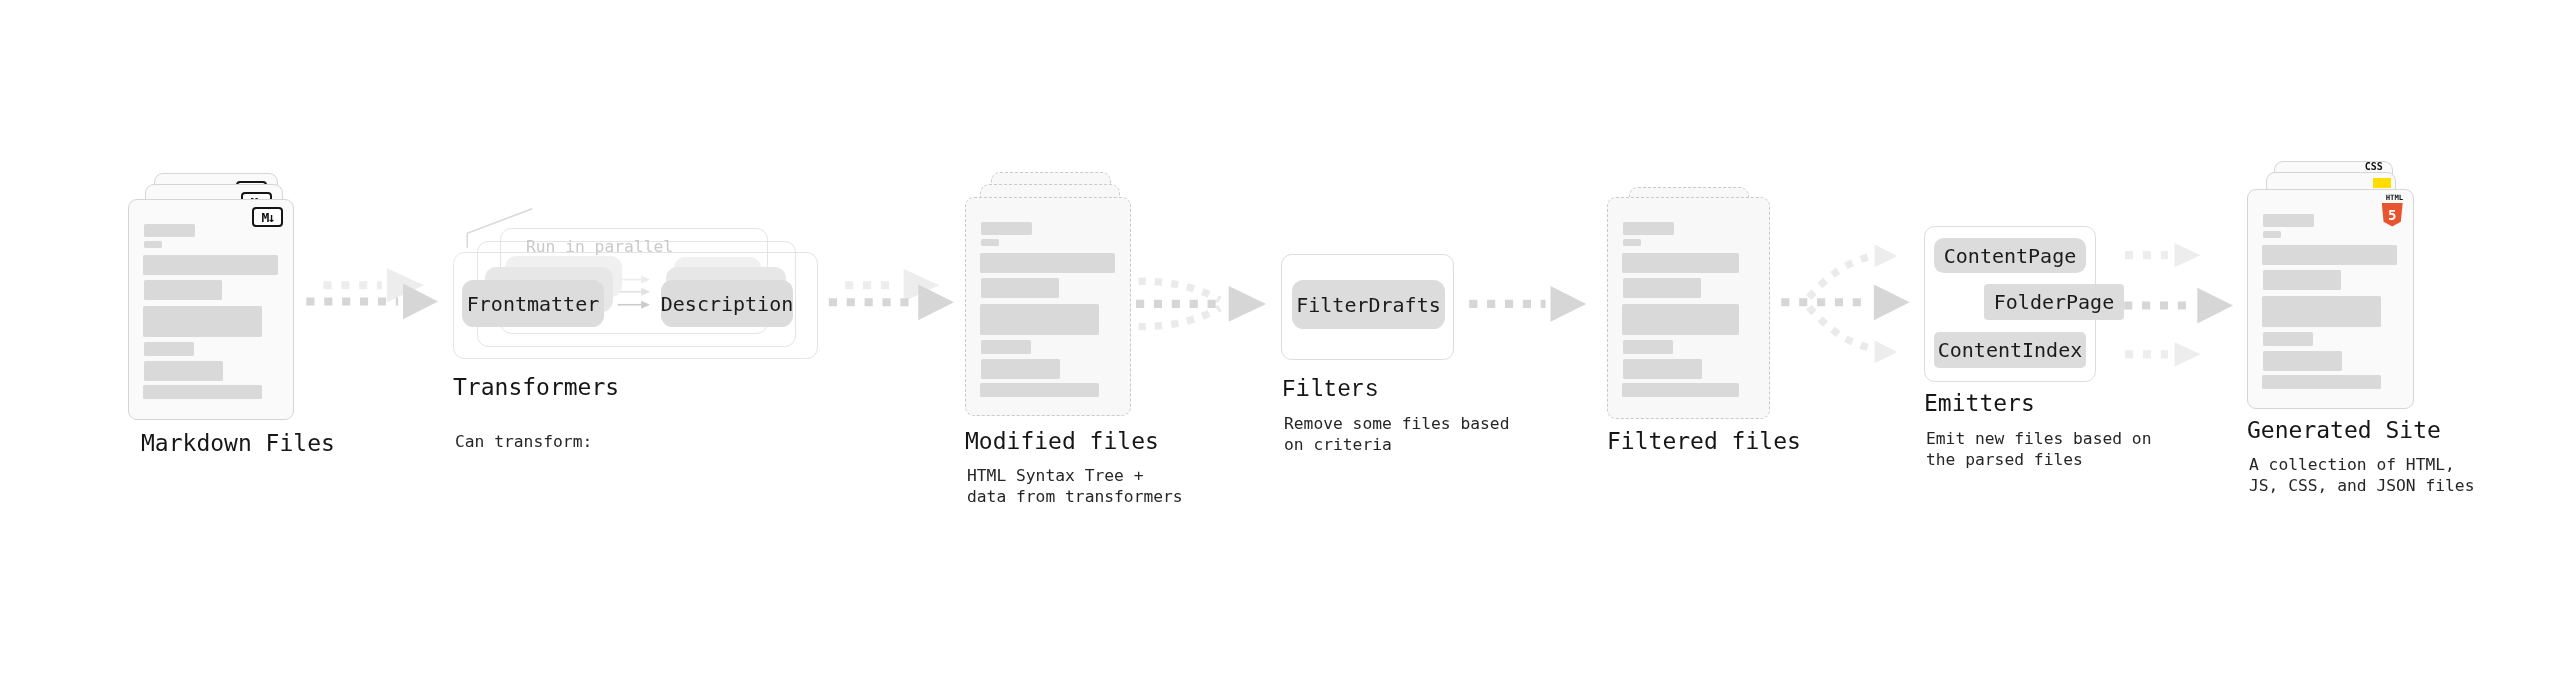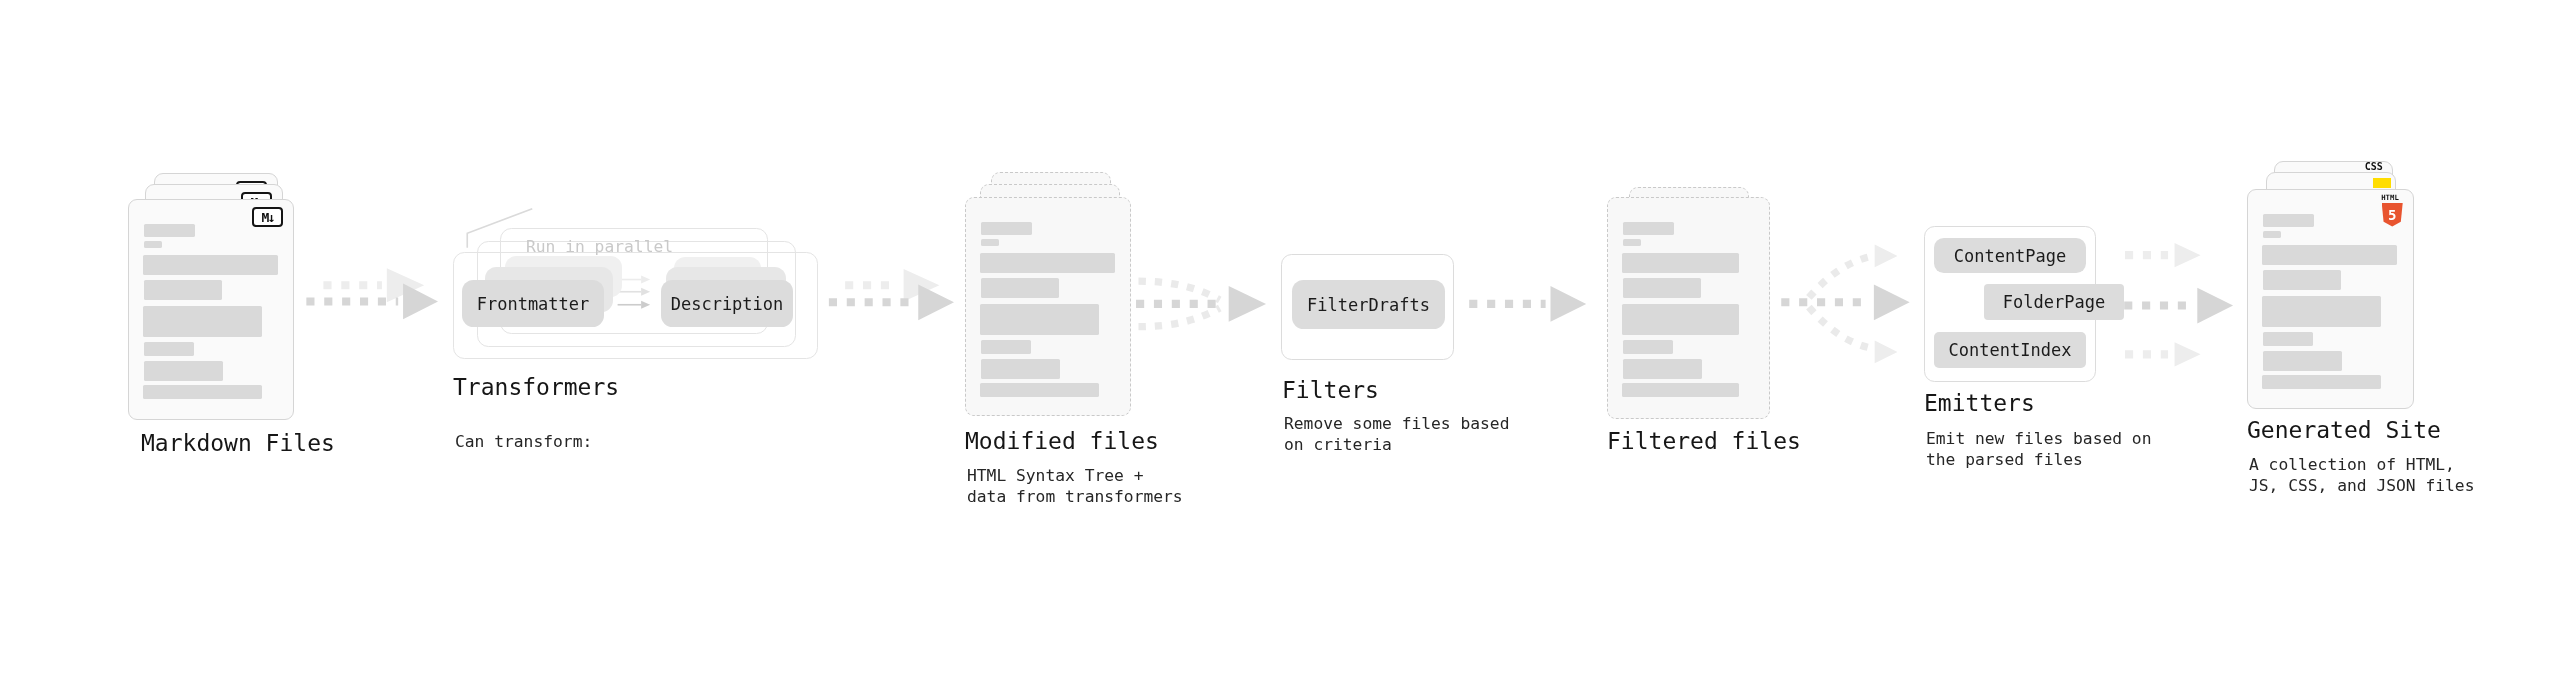--- a/index.html
+++ b/index.html
@@ -24,31 +24,31 @@
   .narrow .b3,.narrow .b5,.narrow .b8{width:117px;}
 
   
   .md-badge{position:absolute;top:7.3px;right:9.8px;width:31px;height:19.5px;background:#fff;
     border:2.4px solid #151515;border-radius:4.1px;display:flex;align-items:center;justify-content:center;
     font-weight:bold;font-size:13px;letter-spacing:-1.6px;color:#111;box-sizing:border-box;}
   .css-badge{position:absolute;top:2.4px;right:9px;width:18.7px;text-align:center;}
   .css-badge .css-txt{font-size:10px;font-weight:bold;color:#111;line-height:6.5px;letter-spacing:0;}
   .css-badge .css-bar{height:3.3px;background:#2d63f1;border-radius:0.8px;margin-top:0.8px;}
   .js-badge{position:absolute;top:4.9px;right:4.1px;width:18px;height:10.6px;background:#ffdd00;}
-  .html5-badge{position:absolute;top:4.1px;right:9.8px;width:22px;text-align:left;}
+  .html5-badge{position:absolute;top:4.1px;right:9.8px;width:22px;text-align:right;}
   .html5-badge .h5-txt{font-size:7.3px;font-weight:bold;color:#111;line-height:8.1px;letter-spacing:0;}
   .h5-shield{width:21px;height:23.6px;margin:0.8px auto 0;background:#e8542f;color:#fff;
     clip-path:polygon(0 0,100% 0,91% 80%,50% 100%,9% 80%);
     display:flex;align-items:center;justify-content:center;font-weight:bold;font-size:14px;}
 
   
   .obox{position:absolute;border:1.6px solid #e4e4e4;border-radius:11.4px;background:transparent;box-sizing:border-box;}
   .wbox{position:absolute;border:1.6px solid #dcdcdc;border-radius:10.6px;background:#fff;box-sizing:border-box;}
   .pill{position:absolute;background:#dcdcdc;border-radius:11.4px;display:flex;align-items:center;justify-content:center;
-    font-size:17px;color:#1b1b1b;z-index:4;}
+    font-size:20px;color:#1b1b1b;z-index:4;}
   .ghost{position:absolute;border-radius:11.4px;z-index:3;}
 
   
   .title{position:absolute;font-size:23px;line-height:24.4px;color:#161616;white-space:nowrap;z-index:5;}
   .desc{position:absolute;font-size:16.3px;line-height:21px;color:#262626;white-space:pre-line;z-index:5;}
   .note{position:absolute;font-size:16.3px;color:#c9c9c9;white-space:nowrap;z-index:5;}
   .bullets{margin-top:7.3px;padding-left:7.3px;}
   .bullets div{line-height:21px;}
 </style>
 </head>
@@ -172,21 +172,21 @@
       <div class="bar b8"></div>
     </div>
     <div class="title" style="left:965px;top:429px;">Modified files</div>
     <div class="desc" style="left:967px;top:465px;">HTML Syntax Tree +
 data from transformers</div>
   </div>
 
   <div>
     <div class="wbox" style="left:1281px;top:254px;width:173px;height:106px;"></div>
     <div class="pill" style="left:1292px;top:280px;width:153px;height:49px;">FilterDrafts</div>
-    <div class="title" style="left:1282px;top:378px;">Filters</div>
+    <div class="title" style="left:1282px;top:378px;font-family:Liberation Mono, monospace;">Filters</div>
     <div class="desc" style="left:1284px;top:413px;">Remove some files based
 on criteria</div>
   </div>
 
   <div>
     <div class="file-card dashed z1" style="left:1629px;top:187px;width:120px;height:106px;"></div>
     <div class="file-card dashed z3 narrow" style="left:1607px;top:197px;width:163px;height:222px;">
       <div class="bar b1"></div>
       <div class="bar b2"></div>
       <div class="bar b3"></div>

